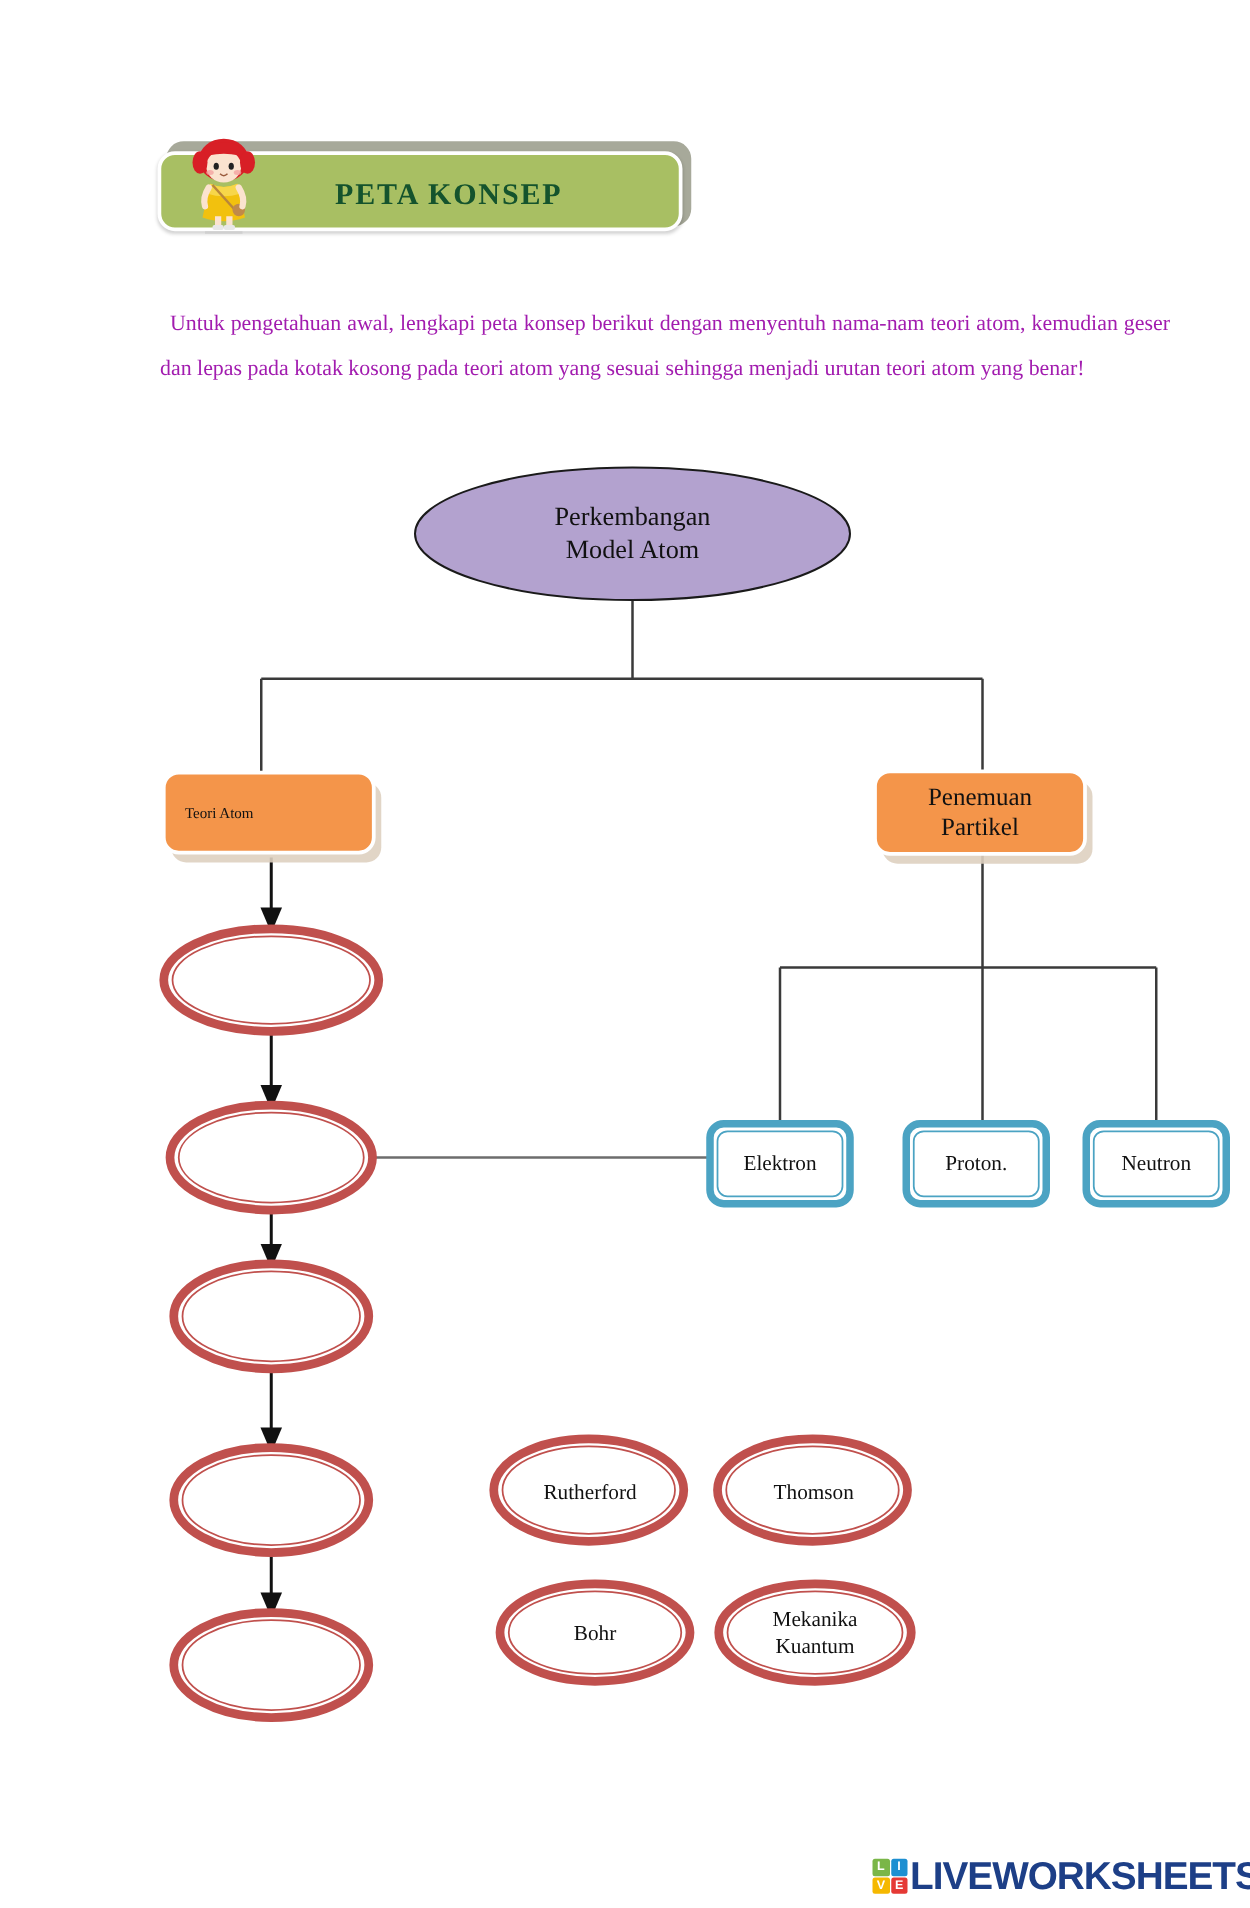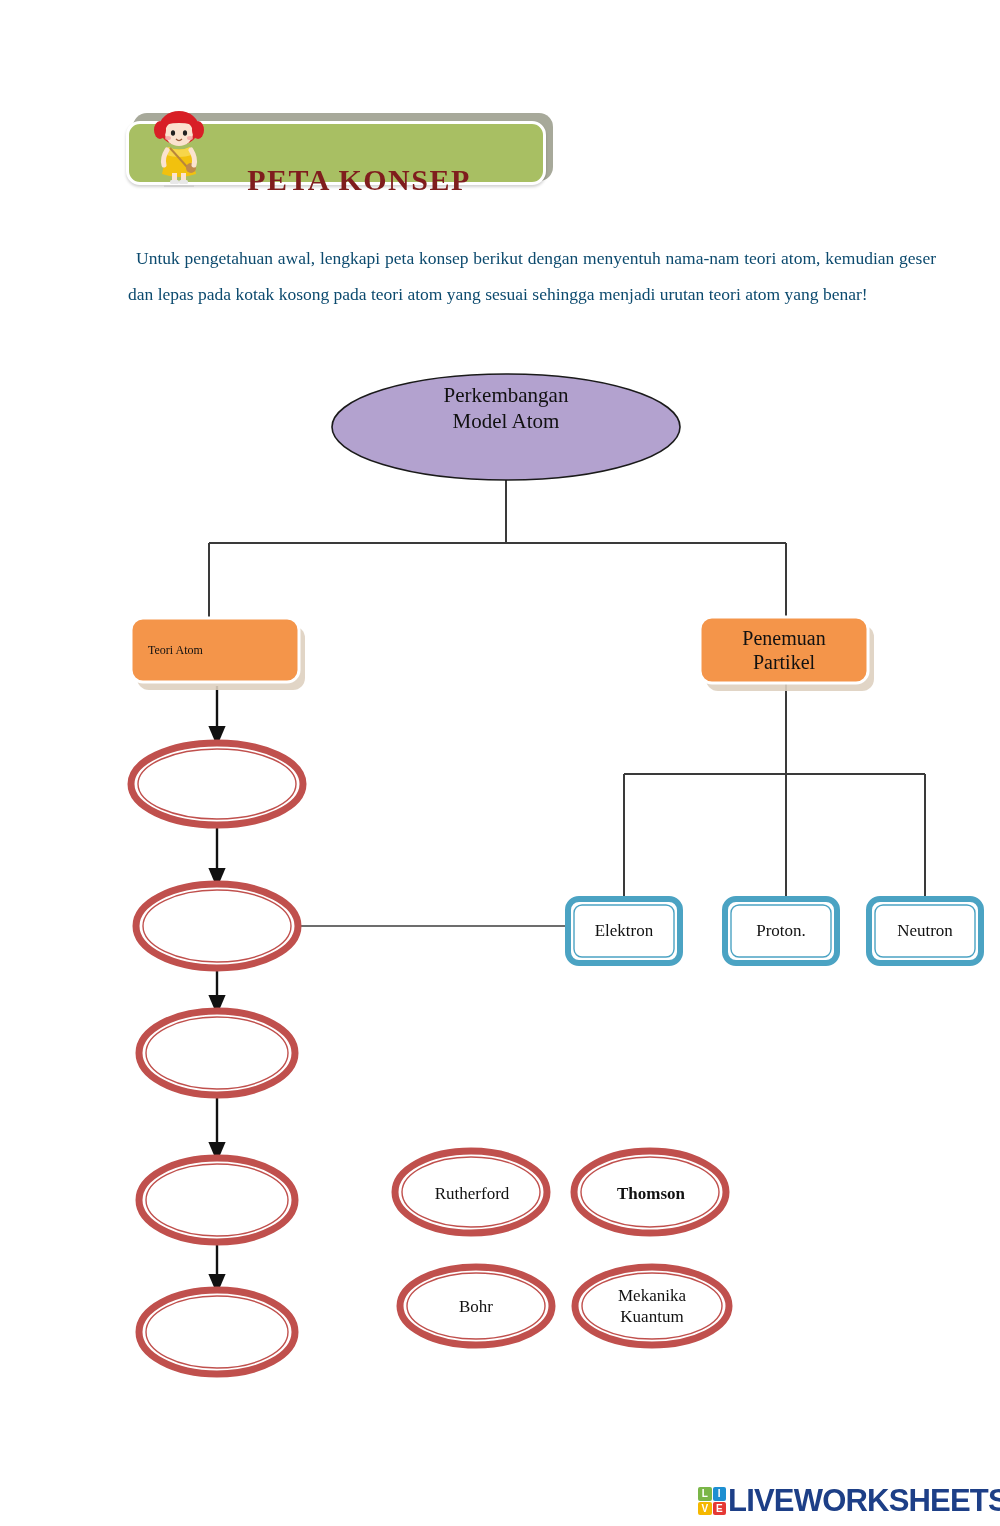--- a/index.html
+++ b/index.html
@@ -44,44 +44,43 @@
     top: 0;
     width: 420px;
     height: 64px;
     display: flex;
     align-items: center;
     justify-content: center;
     padding-left: 40px;
     box-sizing: border-box;
     font-family: "Liberation Serif", "DejaVu Serif", serif;
     font-weight: bold;
-    font-size: 30px;
+    font-size: 24px;
     letter-spacing: 1.5px;
-    color: #7f1d1d;
-    margin-top: 24px;
+    color: #14532d;
   }
 
   
   .mascot {
     position: absolute;
     left: 146px;
     top: 106px;
     width: 66px;
     height: 82px;
   }
 
   
   .instructions {
     position: absolute;
     left: 128px;
     top: 222px;
     width: 808px;
     font-size: 17.5px;
     line-height: 36px;
-    color: #0c4a6e;
+    color: #a21caf;
     text-align: justify;
     text-indent: 8px;
   }
 
   
   .diagram {
     position: absolute;
     left: 0;
     top: 0;
     width: 1000px;
@@ -285,39 +284,39 @@
           <ellipse cx="476" cy="1306" rx="69" ry="33" stroke-width="1.4" fill="none"></ellipse>
         </g>
         <g>
           <ellipse cx="652" cy="1306" rx="77" ry="39" stroke-width="7"></ellipse>
           <ellipse cx="652" cy="1306" rx="70" ry="33" stroke-width="1.4" fill="none"></ellipse>
         </g>
       </g>
     </svg>
   </div>
 
-  <div class="node-label" style="left:332px; top:356px; width:348px; height:106px; font-size:21px;">Perkembangan
+  <div class="node-label" style="left:332px; top:374px; width:348px; height:106px; font-size:21px;">Perkembangan
 Model Atom</div>
 
   <div class="node-label" style="left:148px; top:618px; width:160px; height:64px; font-size:12px; justify-content:flex-start;">Teori Atom</div>
 
   <div class="node-label" style="left:700px; top:617px; width:168px; height:66px; font-size:20px;">Penemuan
 Partikel</div>
 
   <div class="node-label" style="left:136px; top:884px; width:162px; height:84px; font-size:17px;"></div>
   <div class="node-label" style="left:139px; top:1011px; width:156px; height:84px; font-size:17px;"></div>
   <div class="node-label" style="left:139px; top:1158px; width:156px; height:84px; font-size:17px;"></div>
   <div class="node-label" style="left:139px; top:1290px; width:156px; height:84px; font-size:17px;"></div>
 
   <div class="node-label" style="left:568px; top:899px; width:112px; height:64px; font-size:17px;">Elektron</div>
   <div class="node-label" style="left:725px; top:899px; width:112px; height:64px; font-size:17px;">Proton.</div>
   <div class="node-label" style="left:398px; top:1152px; width:148px; height:84px; font-size:17px;">Rutherford</div>
 
   <div class="node-label" style="left:869px; top:899px; width:112px; height:64px; font-size:17px;">Neutron</div>
-  <div class="node-label" style="left:577px; top:1152px; width:148px; height:84px; font-size:17px;font-weight:bold;">Thomson</div>
+  <div class="node-label" style="left:577px; top:1152px; width:148px; height:84px; font-size:17px;">Thomson</div>
   <div class="node-label" style="left:577px; top:1268px; width:150px; height:78px; font-size:17px;">Mekanika
 Kuantum</div>
   <div class="node-label" style="left:402px; top:1268px; width:148px; height:78px; font-size:17px;">Bohr</div>
 
   <div class="footer-logo">
     <div class="logo-tiles">
       <div class="logo-tile" style="background: rgb(122, 182, 72);">L</div>
       <div class="logo-tile" style="background: rgb(29, 143, 209);">I</div>
       <div class="logo-tile" style="background: rgb(245, 184, 0);">V</div>
       <div class="logo-tile" style="background: rgb(229, 57, 53);">E</div>

